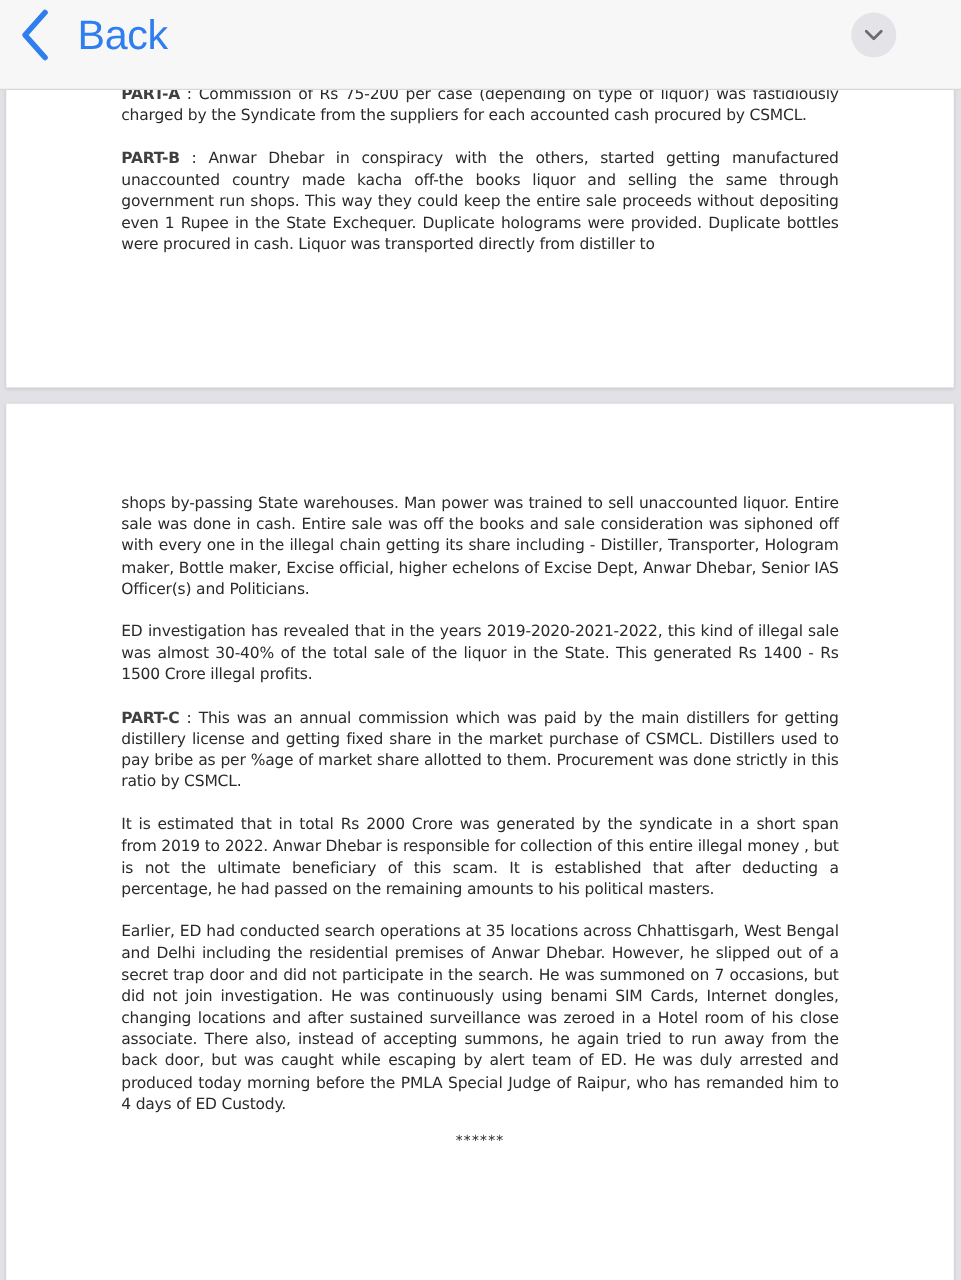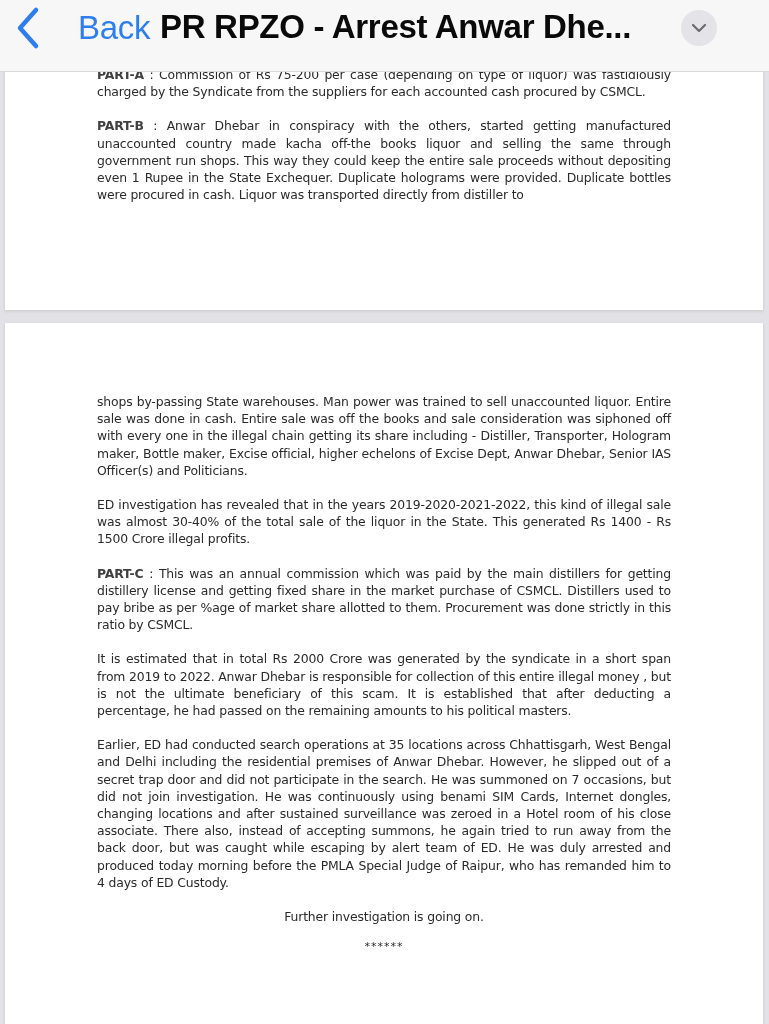--- a/index.html
+++ b/index.html
@@ -40,21 +40,21 @@
     }
     .back-chevron {
       width: 30px;
       height: 44px;
       display: block;
     }
     .back-label {
       font-family: "Liberation Sans", sans-serif;
       font-size: 33px;
       color: #2f7ef0;
-      margin-left: 34px;
+      margin-left: 18px;
       letter-spacing: -0.3px;
     }
     .doc-title {
       position: absolute;
       left: 160px;
       top: 8px;
       font-family: "Liberation Sans", sans-serif;
       font-size: 33px;
       font-weight: bold;
       color: #0a0a0a;
@@ -128,33 +128,31 @@
     </div>
   </div>
 
   <div class="page page-2">
     <div class="page-text" style="top: 70px;">
       <p>shops by-passing State warehouses. Man power was trained to sell unaccounted liquor. Entire sale was done in cash. Entire sale was off the books and sale consideration was siphoned off with every one in the illegal chain getting its share including - Distiller, Transporter, Hologram maker, Bottle maker, Excise official, higher echelons of Excise Dept, Anwar Dhebar, Senior IAS Officer(s) and Politicians.</p>
       <p>ED investigation has revealed that in the years 2019-2020-2021-2022, this kind of illegal sale was almost 30-40% of the total sale of the liquor in the State. This generated Rs 1400 - Rs 1500 Crore illegal profits.</p>
       <p><b>PART-C</b><span> : </span><span>This was an annual commission which was paid by the main distillers for getting distillery license and getting fixed share in the market purchase of CSMCL. Distillers used to pay bribe as per %age of market share allotted to them. Procurement was done strictly in this ratio by CSMCL.</span></p>
       <p>It is estimated that in total Rs 2000 Crore was generated by the syndicate in a short span from 2019 to 2022. Anwar Dhebar is responsible for collection of this entire illegal money , but is not the ultimate beneficiary of this scam. It is established that after deducting a percentage, he had passed on the remaining amounts to his political masters.</p>
       <p>Earlier, ED had conducted search operations at 35 locations across Chhattisgarh, West Bengal and Delhi including the residential premises of Anwar Dhebar. However, he slipped out of a secret trap door and did not participate in the search. He was summoned on 7 occasions, but did not join investigation. He was continuously using benami SIM Cards, Internet dongles, changing locations and after sustained surveillance was zeroed in a Hotel room of his close associate. There also, instead of accepting summons, he again tried to run away from the back door, but was caught while escaping by alert team of ED. He was duly arrested and produced today morning before the PMLA Special Judge of Raipur, who has remanded him to 4 days of ED Custody.</p>
-      <p class="centered closing">Further investigation is going on.</p>
       <p class="centered stars">******</p>
     </div>
   </div>
 
   <div class="navbar">
     <div class="back-button">
       <svg class="back-chevron" viewBox="0 0 30 44">
         <path d="M22 4 L6 22 L22 40" fill="none" stroke="#2f7ef0" stroke-width="4.5" stroke-linecap="round" stroke-linejoin="round"></path>
       </svg>
       <span class="back-label">Back</span>
     </div>
-    <div class="doc-title">PR RPZO - Arrest Anwar Dhe...</div>
     <div class="title-menu-button">
       <svg viewBox="0 0 16 10">
         <path d="M2 2 L8 8 L14 2" fill="none" stroke="#6b6b70" stroke-width="2.2" stroke-linecap="round" stroke-linejoin="round"></path>
       </svg>
     </div>
   </div>
 
 </div>
 
 </body></html>

